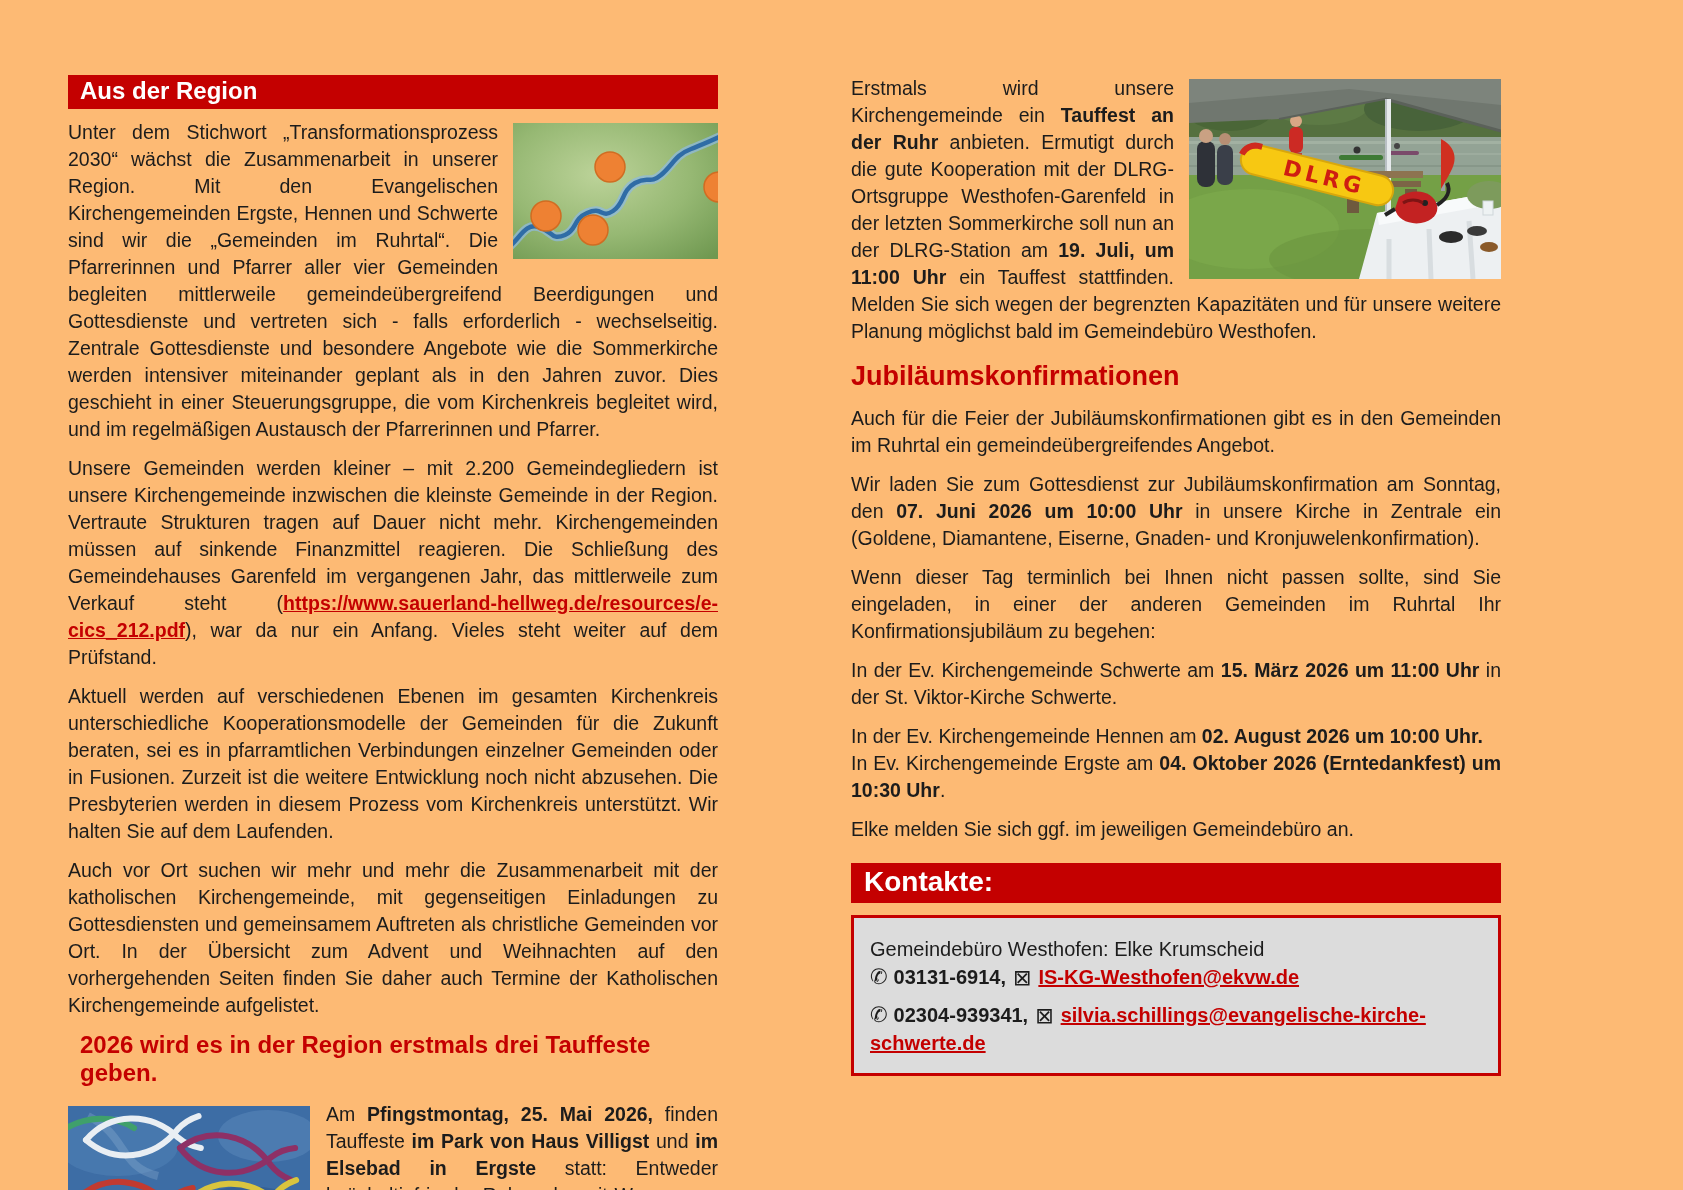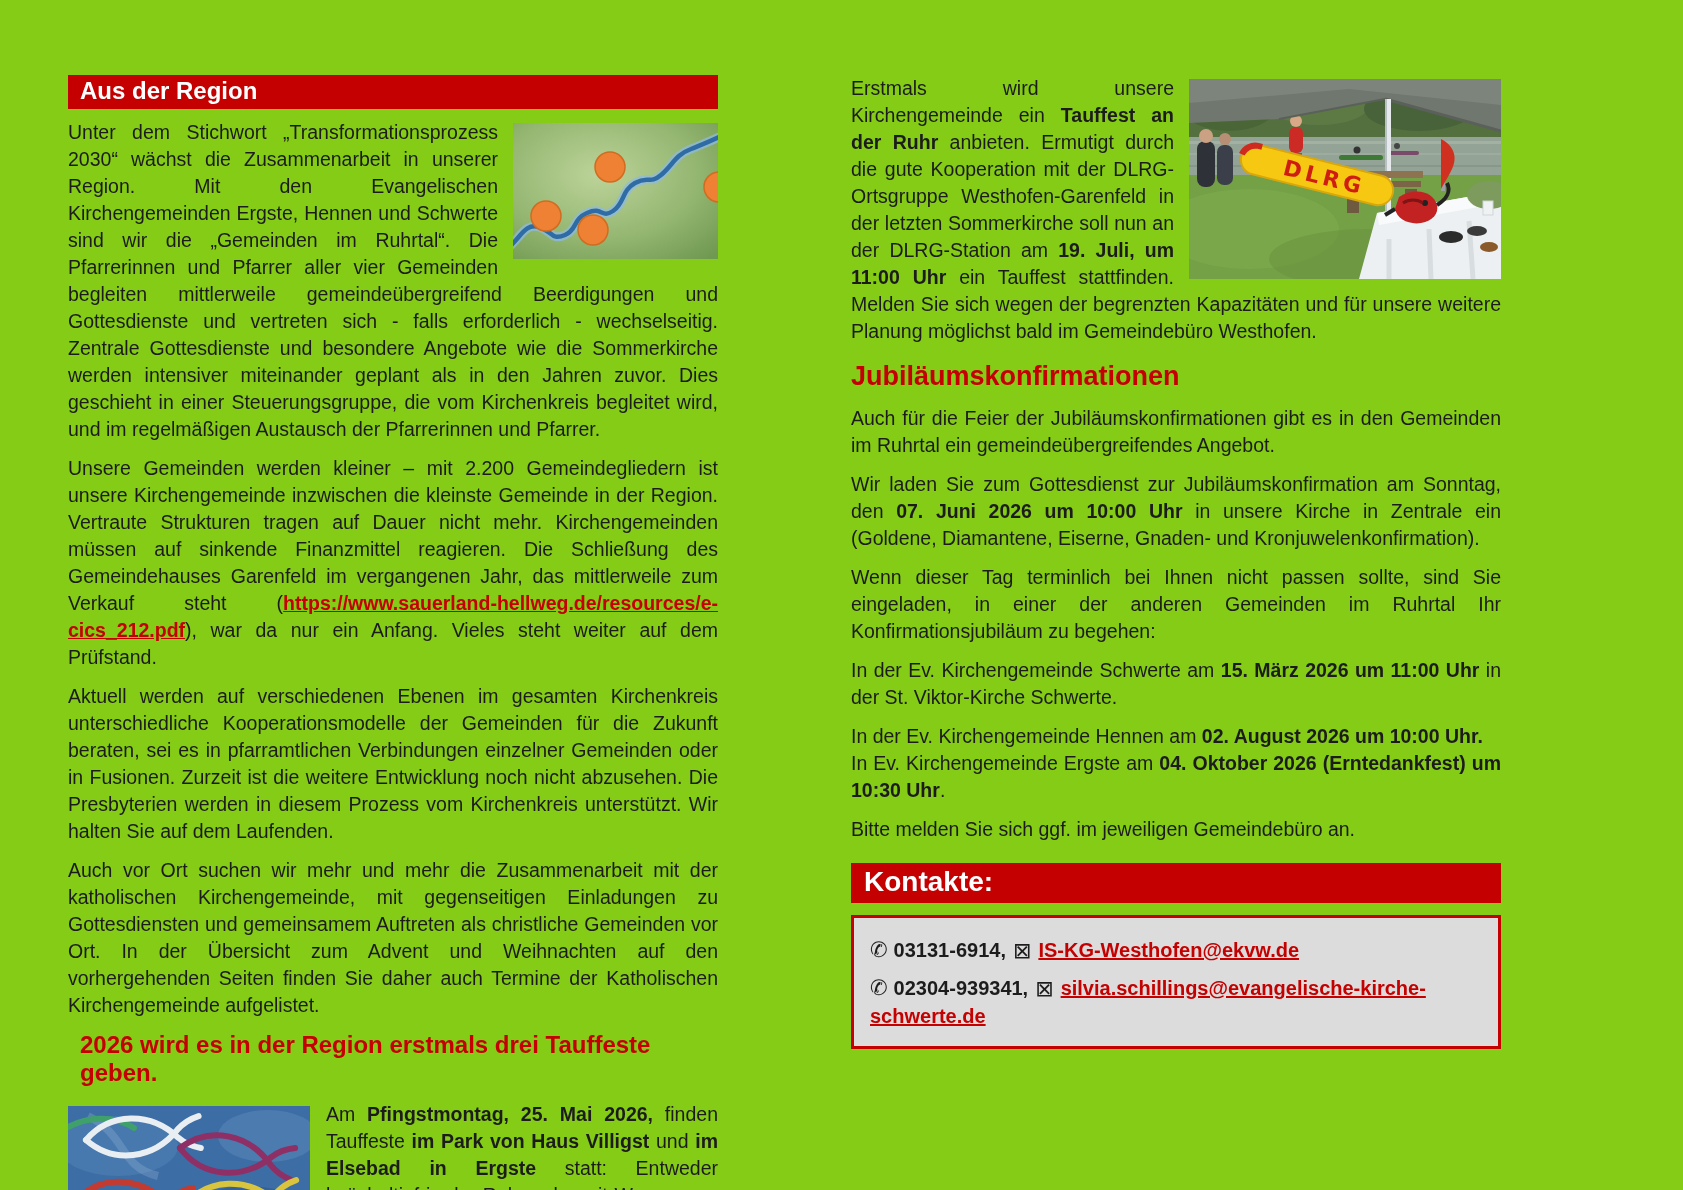--- a/index.html
+++ b/index.html
@@ -2,21 +2,21 @@
 <html lang="de" style="--red: #c40000; --boxbg: #dcdcdc; --text: #1c1c1c;"><head>
 <meta charset="utf-8">
 <style>
   :root{
     --red:#c40000;
     --text:#1c1c1c;
     --boxbg:#dcdcdc;
   }
   html,body{margin:0;padding:0;background:#ffffff;}
   .page{
-    width:1683px;height:1190px;position:relative;background:#84cc16;overflow:hidden;
+    width:1683px;height:1190px;position:relative;background:#fdba74;overflow:hidden;
     font-family:"Liberation Sans","DejaVu Sans",sans-serif;color:var(--text);
   }
   .cols{display:flex;gap:133px;padding:75px 0 0 68px;}
   .col{width:650px;}
   p.body{font-size:19.5px;line-height:27px;text-align:justify;margin:0 0 12px;hyphens:auto;}
   .section-bar{
     background:var(--red);color:#fff;font-weight:bold;font-size:24px;
     padding:2px 0 4px 12px;margin:0 0 10px;
   }
   .contacts-bar{
@@ -191,29 +191,30 @@
       <p class="body">Wenn dieser Tag terminlich bei Ihnen nicht passen sollte, sind Sie eingeladen, in einer der anderen Gemeinden im Ruhrtal Ihr Konfirmationsjubiläum zu begehen:</p>
 
       <p class="body">
         <span><span>In der Ev. Kirchengemeinde Schwerte am </span><span class="run-bold">15. März 2026 um 11:00 Uhr</span><span> in der St. Viktor-Kirche Schwerte.</span></span>
       </p>
 
       <p class="body">
         <span><span>In der Ev. Kirchengemeinde Hennen am </span><span class="run-bold">02. August 2026 um 10:00 Uhr.</span><br><span>In Ev. Kirchengemeinde Ergste am </span><span class="run-bold">04. Oktober 2026 (Erntedankfest) um 10:30 Uhr</span><span>.</span></span>
       </p>
 
-      <p class="body">Bitte melden Sie sich ggf. im jeweiligen Gemeindebüro an.</p>
+      <p class="body">Elke melden Sie sich ggf. im jeweiligen Gemeindebüro an.</p>
 
       <div class="contacts-bar">
         <span>Kontakte:</span>
       </div>
 
       <div class="contact-box">
         <div id="contacts-list">
   <div class="contact">
+    <div class="c-name">Gemeindebüro Westhofen: Elke Krumscheid</div>
     <div class="c-line2">
       <span class="phone-icon">✆</span><span class="c-phone">03131-6914,</span><span class="mail-icon">⊠</span><span class="c-email">IS-KG-Westhofen@ekvw.de</span>
     </div>
   </div>
 
   <div class="contact">
     <div class="c-line2">
       <span class="phone-icon">✆</span><span class="c-phone">02304-939341,</span><span class="mail-icon">⊠</span><span class="c-email">silvia.schillings@evangelische-kirche-schwerte.de</span>
     </div>
   </div>

